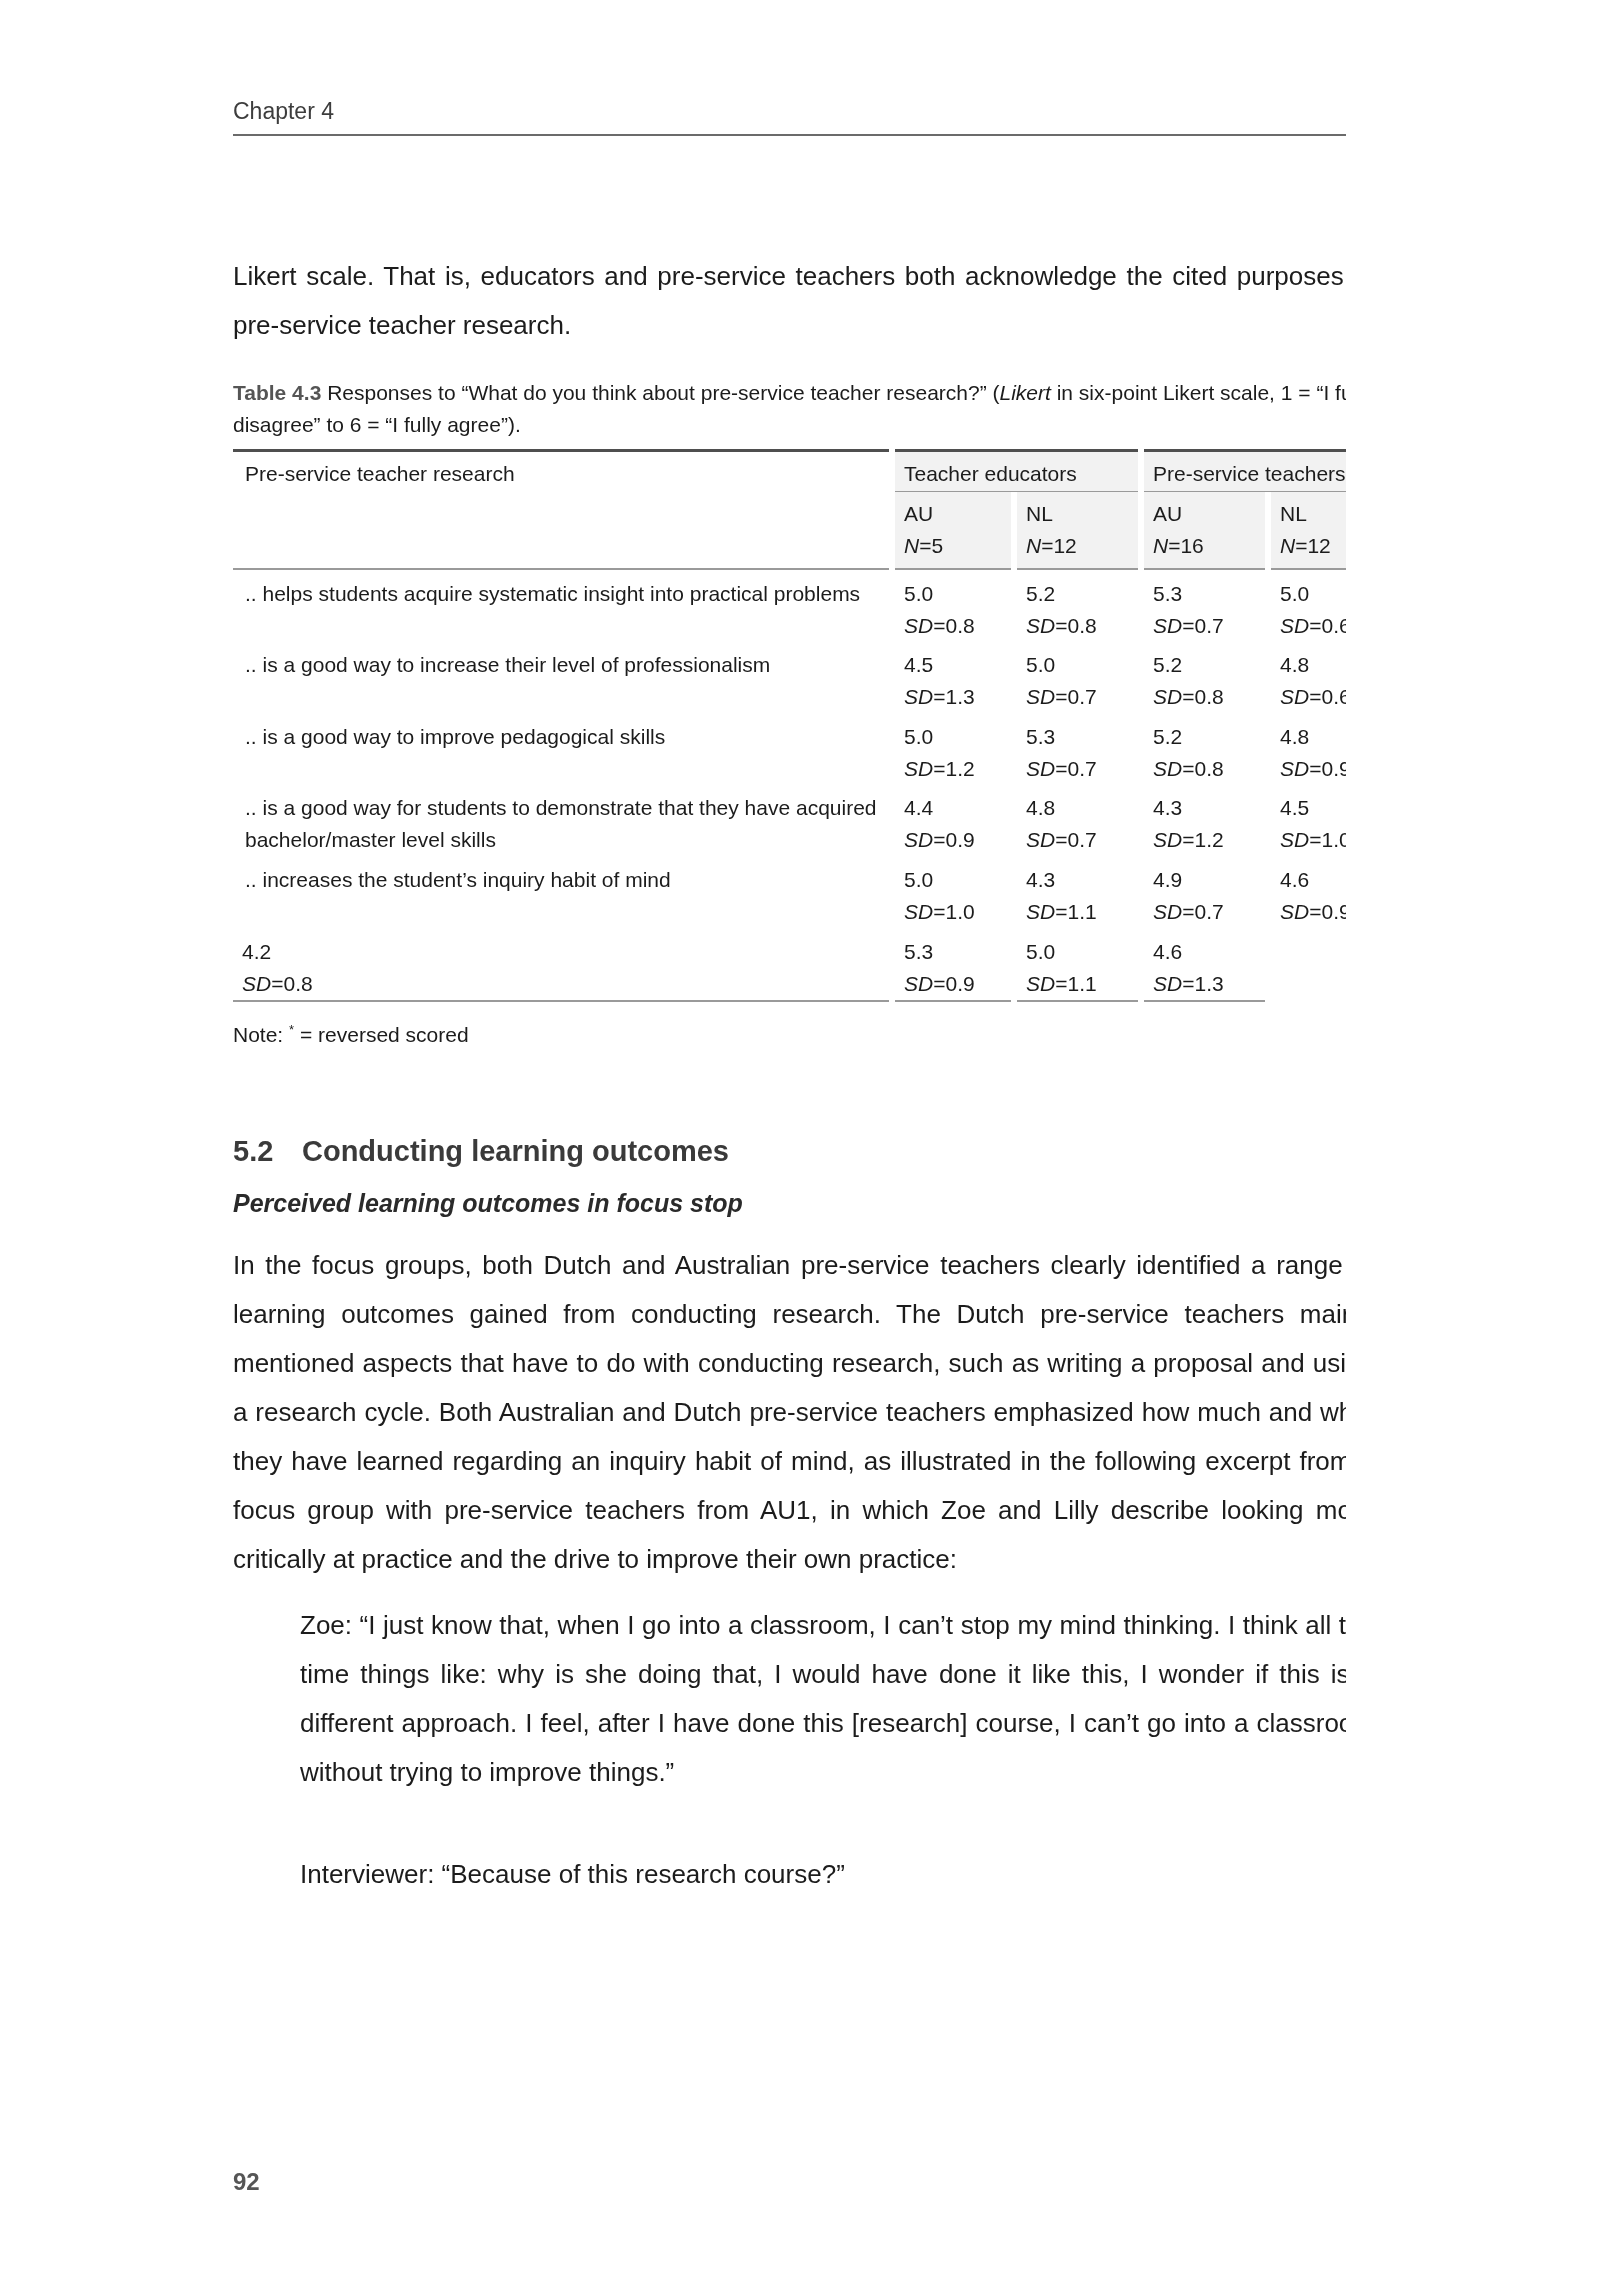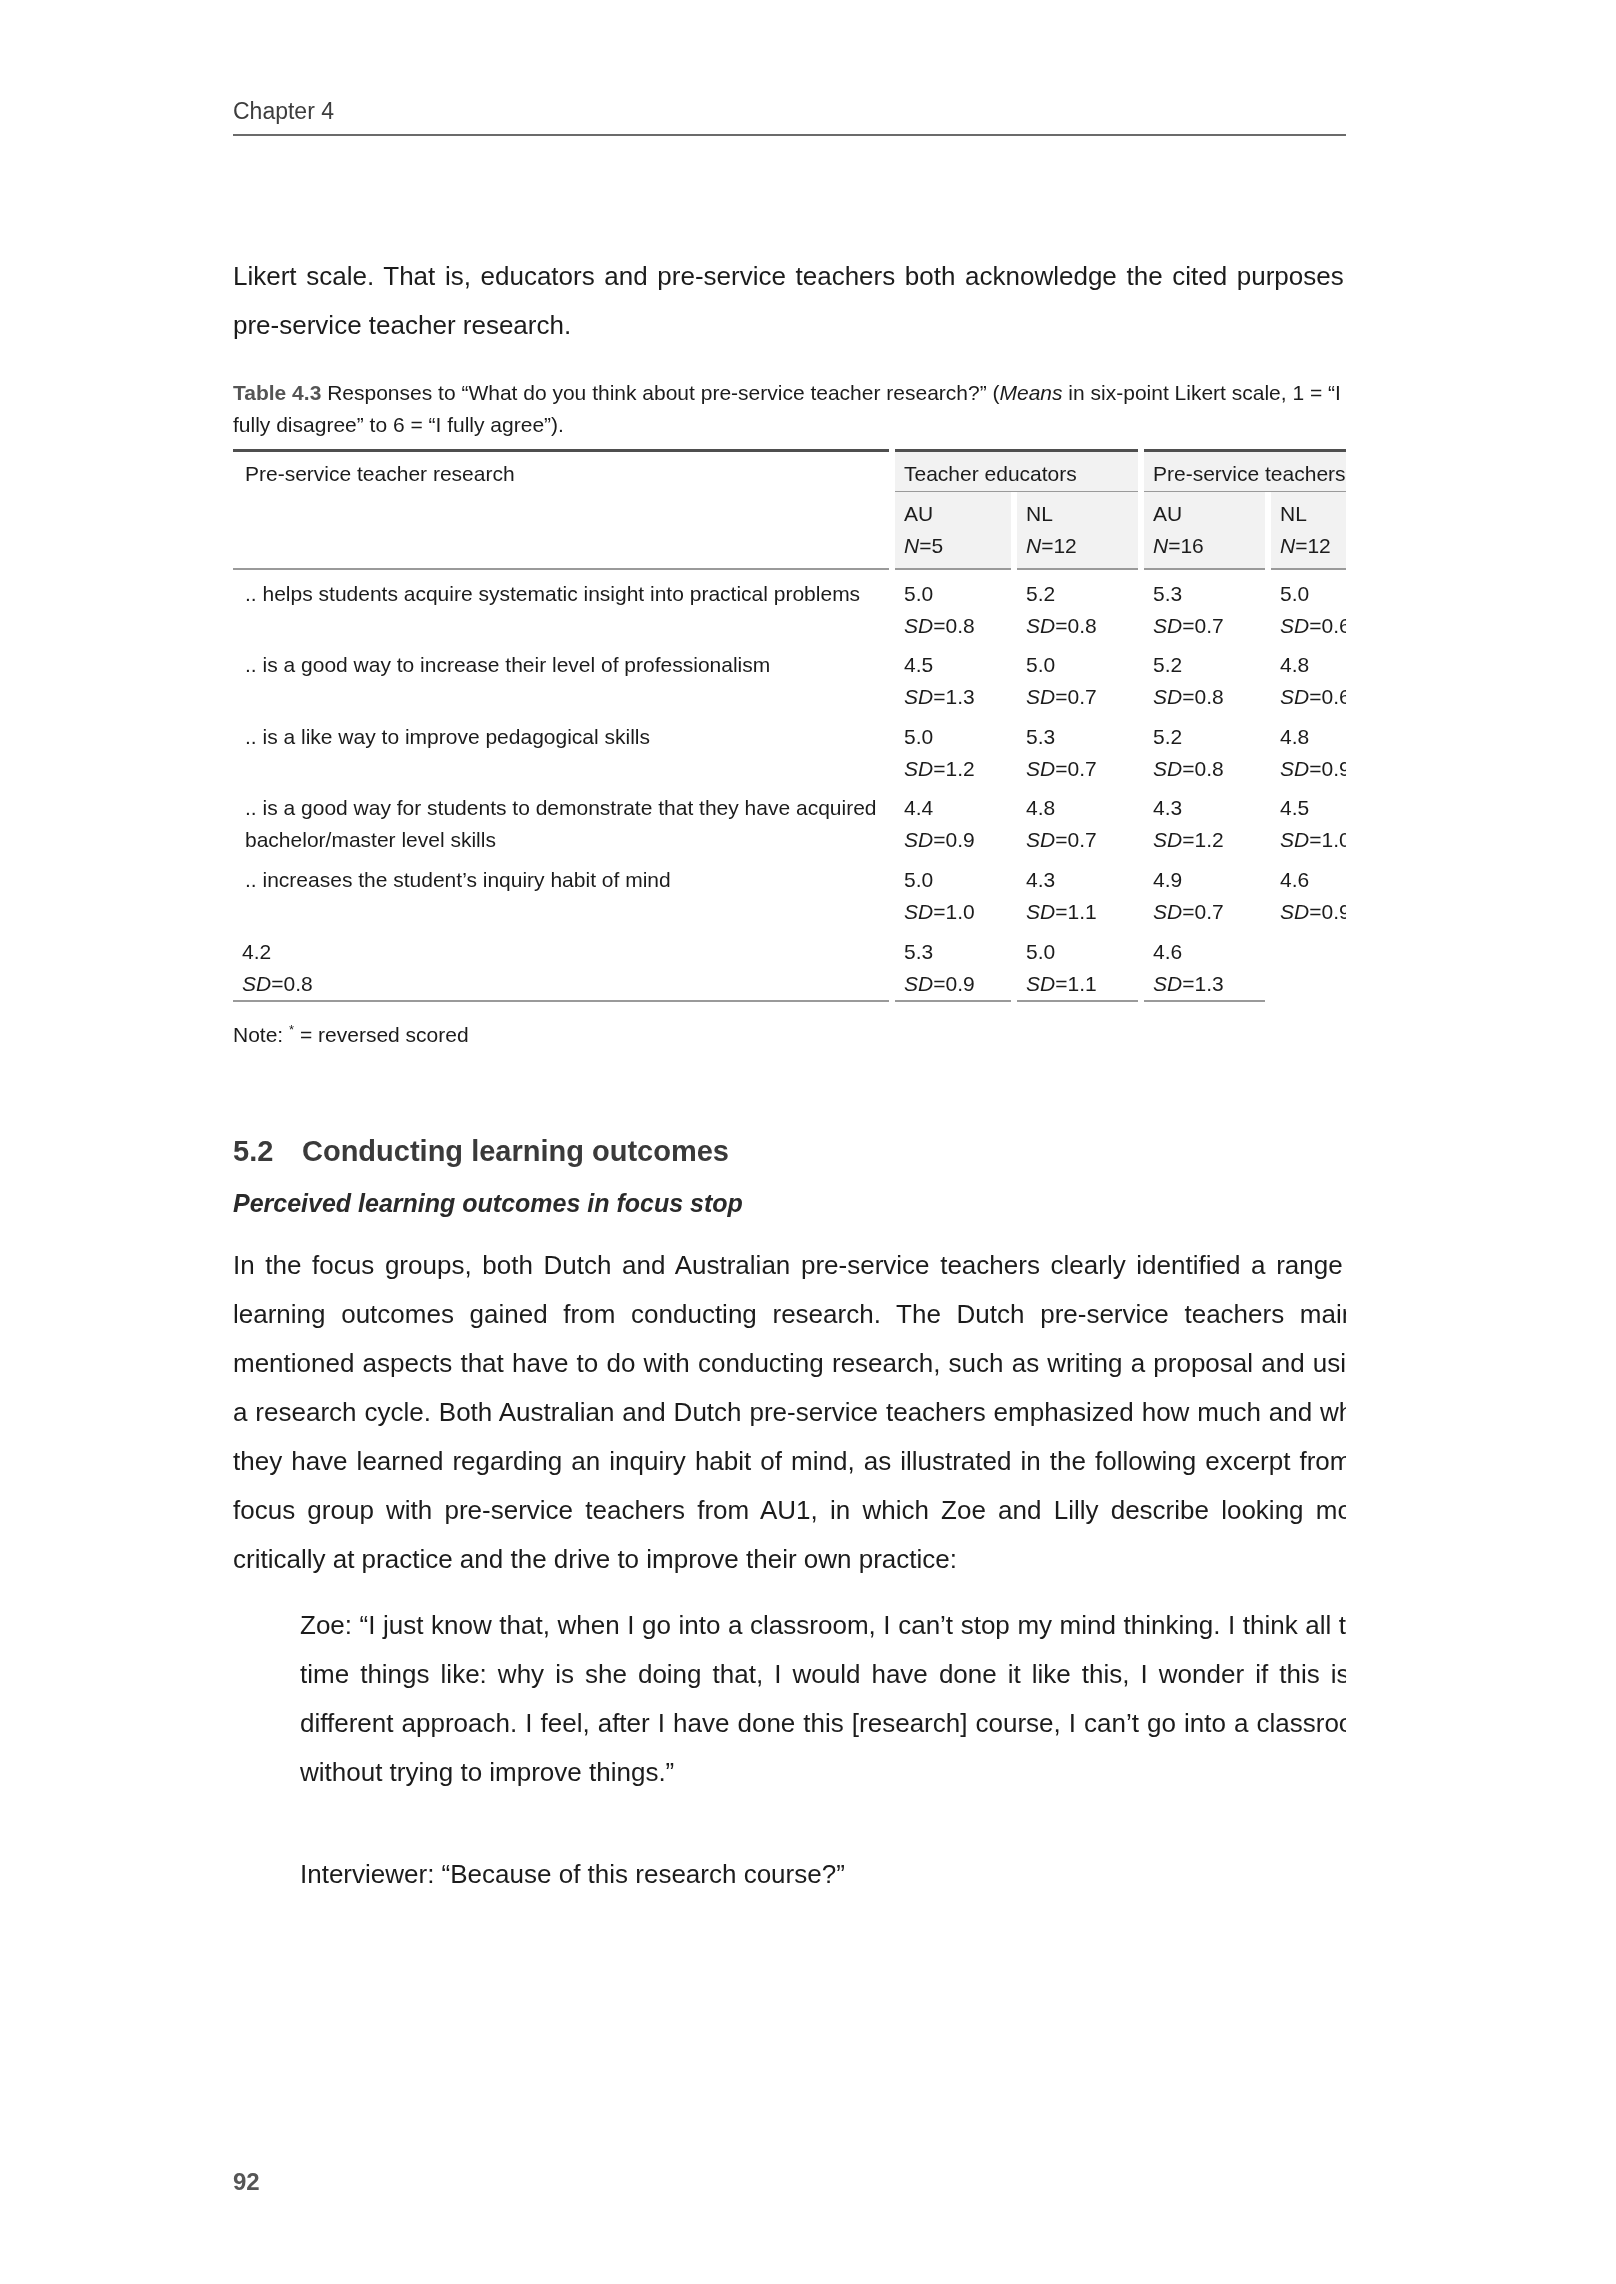--- a/index.html
+++ b/index.html
@@ -54,21 +54,21 @@
 </head>
 <body>
 
 <div class="page">
 
   <div class="chapter">Chapter 4</div>
   <div class="chapter-rule"></div>
 
   <p class="intro">Likert scale. That is, educators and pre-service teachers both acknowledge the cited purposes of pre-service teacher research.</p>
 
-  <p class="caption"><span class="cap-label">Table 4.3</span><span> Responses to “What do you think about pre-service teacher research?” (</span><i>Means</i><span> in six-point Likert scale, 1 = “I fully disagree” to 6 = “I fully agree”).</span></p>
+  <p class="caption"><span class="cap-label">Table 4.3</span><span> Responses to “What do you think about pre-service teacher research?” (</span><i>Likert</i><span> in six-point Likert scale, 1 = “I fully disagree” to 6 = “I fully agree”).</span></p>
 
   <div class="t43">
 
     <div class="cell stub-head">Pre-service teacher research</div>
     <div class="cell group g1 hbg">Teacher educators</div>
     <div class="cell group g2 hbg">Pre-service teachers</div>
 
     <div class="cell colhead hbg" style="grid-column:2">
       <div>AU</div>
       <div class="nline"><i>N</i><span>=5</span></div>
@@ -115,21 +115,21 @@
       </div>
     <div class="cell val">
         <div>5.2</div>
         <div class="sd"><i>SD</i><span>=0.8</span></div>
       </div>
     <div class="cell val">
         <div>4.8</div>
         <div class="sd"><i>SD</i><span>=0.6</span></div>
       </div>
 
-    <div class="cell rowlabel"><span>.. is a like way to improve pedagogical skills</span></div>
+    <div class="cell rowlabel"><span>.. is a good way to improve pedagogical skills</span></div>
     <div class="cell val">
         <div>5.0</div>
         <div class="sd"><i>SD</i><span>=1.2</span></div>
       </div>
     <div class="cell val">
         <div>5.3</div>
         <div class="sd"><i>SD</i><span>=0.7</span></div>
       </div>
     <div class="cell val">
         <div>5.2</div>

